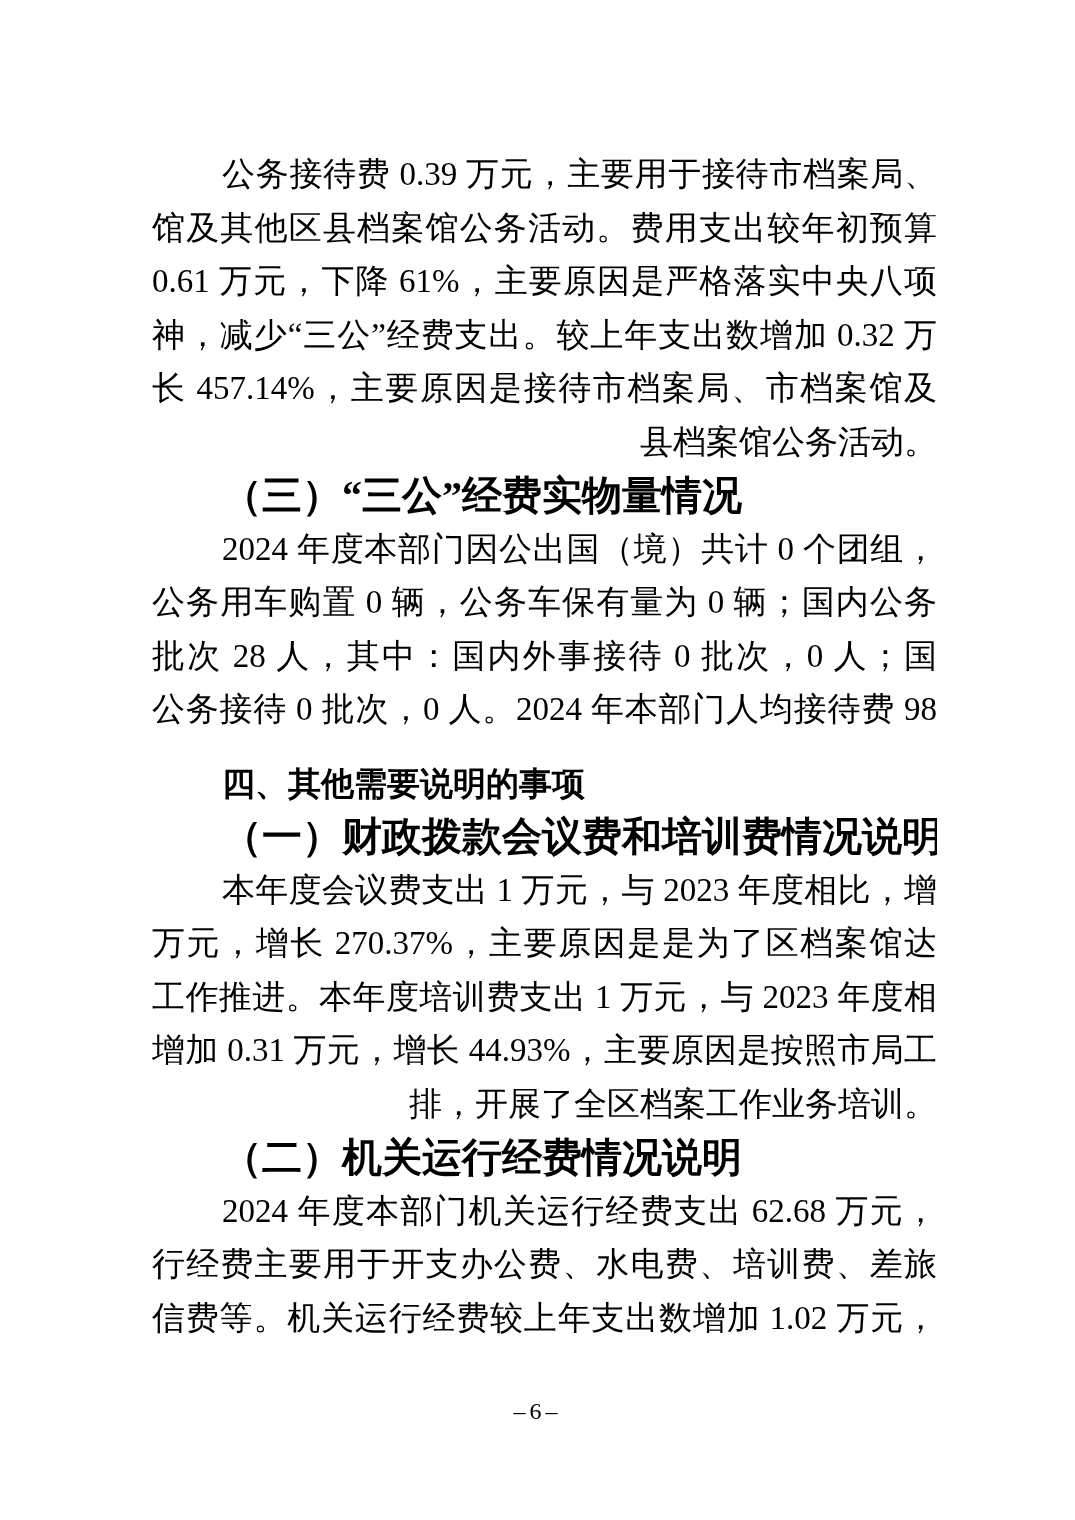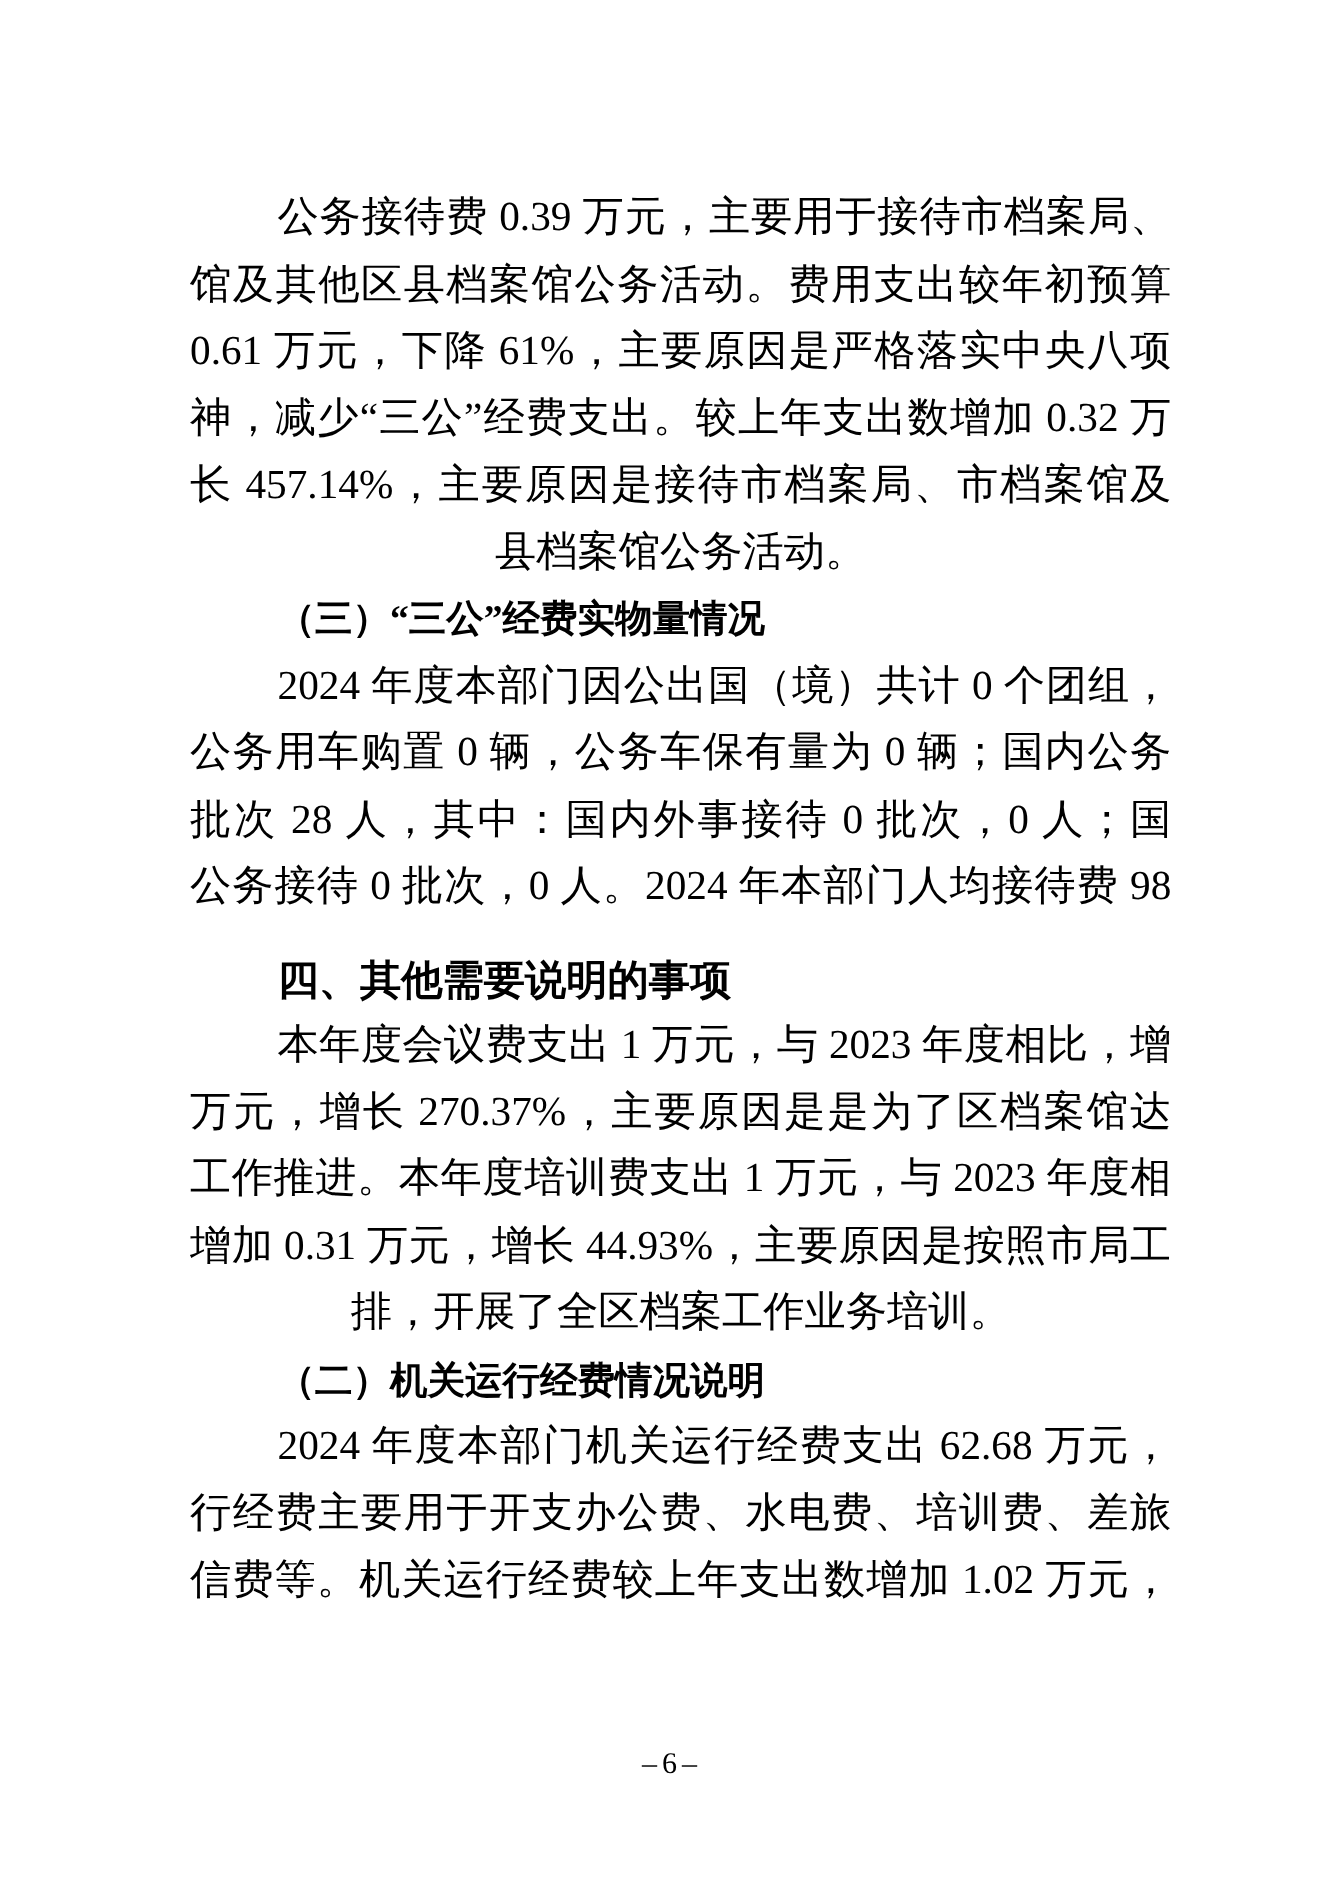--- a/index.html
+++ b/index.html
@@ -20,34 +20,34 @@
     position: absolute;
     left: 152px;
     top: 148px;
     width: 785px;
   }
   .line {
     font-size: 33px;
     line-height: 53.5px;
     height: 53.5px;
     overflow: hidden;
-    text-align: center;
+    text-align: right;
     white-space: nowrap;
   }
   .line.fill {
     white-space: normal;
     text-align: justify;
     text-align-last: justify;
     text-justify: inter-character;
   }
   .line.indent {
     padding-left: 70px;
   }
   .heading-kai {
-    font-size: 30px;
+    font-size: 40px;
     line-height: 53.5px;
     height: 53.5px;
     font-weight: bold;
     padding-left: 70px;
     font-family: "Liberation Serif", "DejaVu Serif", serif;
     white-space: nowrap;
     overflow: hidden;
   }
   .heading-hei {
     font-size: 33px;
@@ -87,20 +87,21 @@
 
     <div class="heading-kai">（三）“三公”经费实物量情况</div>
 
     <div class="line indent fill">2024 年度本部门因公出国（境）共计 0 个团组，0 人；</div>
     <div class="line fill">公务用车购置 0 辆，公务车保有量为 0 辆；国内公务接待 4</div>
     <div class="line fill">批次 28 人，其中：国内外事接待 0 批次，0 人；国（境）外</div>
     <div class="line fill">公务接待 0 批次，0 人。2024 年本部门人均接待费 98 元，</div>
 
     <div class="heading-hei">四、其他需要说明的事项</div>
 
+    <div class="heading-kai">（一）财政拨款会议费和培训费情况说明</div>
 
     <div class="line indent fill">本年度会议费支出 1 万元，与 2023 年度相比，增加 0.73</div>
     <div class="line fill">万元，增长 270.37%，主要原因是是为了区档案馆达标建设</div>
     <div class="line fill">工作推进。本年度培训费支出 1 万元，与 2023 年度相比，</div>
     <div class="line fill">增加 0.31 万元，增长 44.93%，主要原因是按照市局工作安</div>
     <div class="line">排，开展了全区档案工作业务培训。</div>
 
     <div class="heading-kai">（二）机关运行经费情况说明</div>
 
     <div class="line indent fill">2024 年度本部门机关运行经费支出 62.68 万元，机关运</div>

